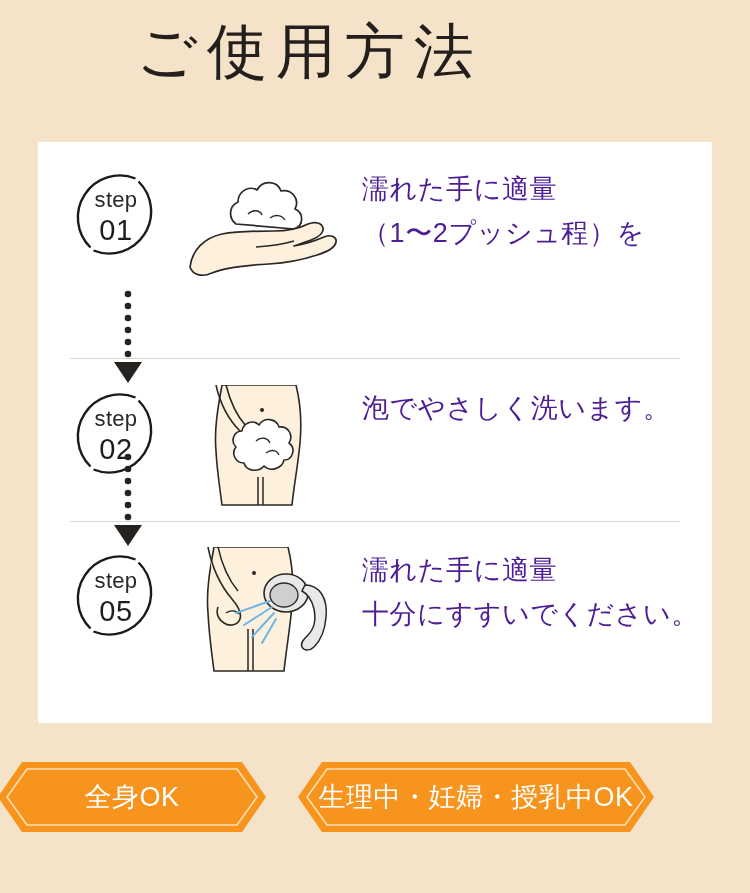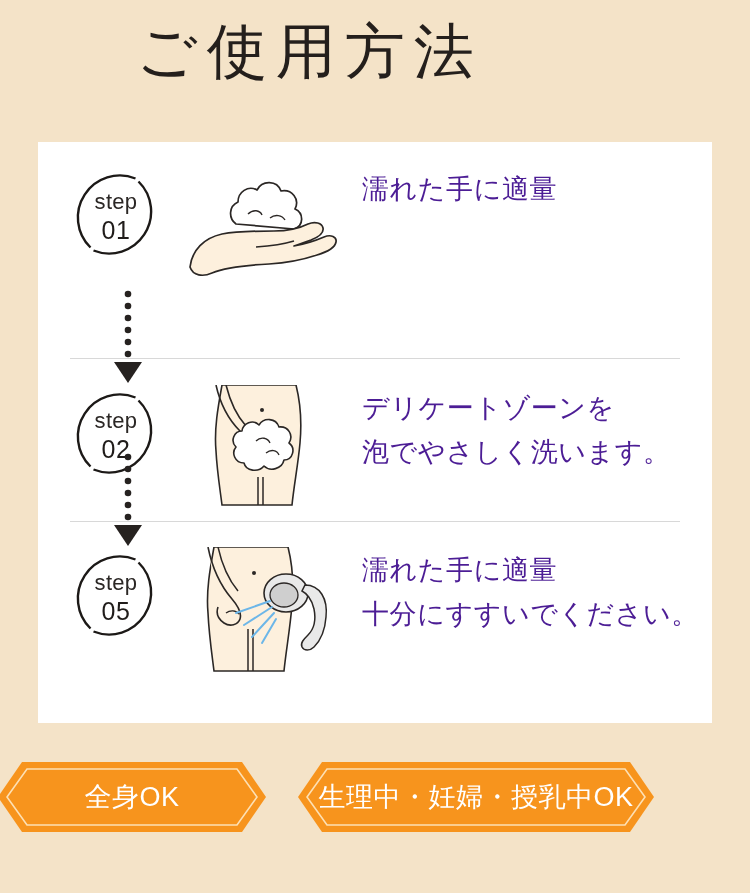--- a/index.html
+++ b/index.html
@@ -82,21 +82,21 @@
     pointer-events: none;
   }
   .step-word {
     font-size: 22px;
     color: #2b2725;
     line-height: 1;
     letter-spacing: 0.3px;
     margin-top: 2px;
   }
   .step-num {
-    font-size: 25px;
+    font-size: 29px;
     color: #201c1a;
     line-height: 1;
     margin-top: 5px;
     letter-spacing: 0.5px;
     font-weight: 400;
   }
 
   
   .connector {
     position: absolute;
@@ -188,20 +188,21 @@
                  C150 67 145 71 137 74 C131 76 126 78 120 80
                  C132 78 143 74 150 71 C157 68 163 71 162 76
                  C161 82 153 86 143 89 C128 94 112 97 95 98
                  C74 99 52 101 38 107 C29 111 19 110 16 101 Z" fill="#fdf0dd" stroke="#2b2725" stroke-width="1.7" stroke-linejoin="round"></path>
         <path d="M82 81 C96 80 110 78 120 75" fill="none" stroke="#2b2725" stroke-width="1.4"></path>
       </svg>
     </div>
 
     <div class="step-text">
       <div>濡れた手に適量</div>
+      <div>（1〜2プッシュ程）を</div>
     </div>
   </div>
 
   <div class="connector connector-1">
     <svg width="40" height="95" viewBox="0 0 40 95" aria-hidden="true">
       <g fill="#262220">
         <circle cx="20" cy="4" r="3.3"></circle>
         <circle cx="20" cy="16" r="3.3"></circle>
         <circle cx="20" cy="28" r="3.3"></circle>
         <circle cx="20" cy="40" r="3.3"></circle>
@@ -244,21 +245,20 @@
         <path d="M62 62 C56 56 60 46 68 46 C69 38 79 34 85 40
                  C90 32 102 33 105 42 C114 41 120 50 115 58
                  C122 63 119 75 110 75 C108 84 96 87 90 81
                  C84 88 72 86 70 78 C61 78 57 68 62 62 Z" fill="#ffffff" stroke="#2b2725" stroke-width="1.6" stroke-linejoin="round"></path>
         <path d="M82 56 C87 51 94 53 96 58" fill="none" stroke="#2b2725" stroke-width="1.3"></path>
         <path d="M92 68 C97 64 103 65 105 70" fill="none" stroke="#2b2725" stroke-width="1.3"></path>
       </svg>
     </div>
 
     <div class="step-text">
-      <div>デリケートゾーンを</div>
       <div>泡でやさしく洗います。</div>
     </div>
   </div>
 
   <div class="connector connector-2">
     <svg width="40" height="95" viewBox="0 0 40 95" aria-hidden="true">
       <g fill="#262220">
         <circle cx="20" cy="4" r="3.3"></circle>
         <circle cx="20" cy="16" r="3.3"></circle>
         <circle cx="20" cy="28" r="3.3"></circle>

